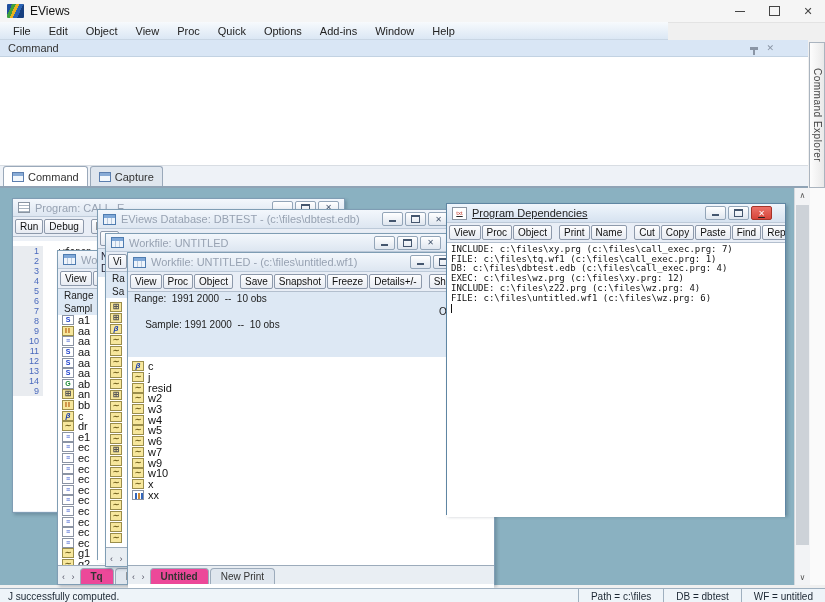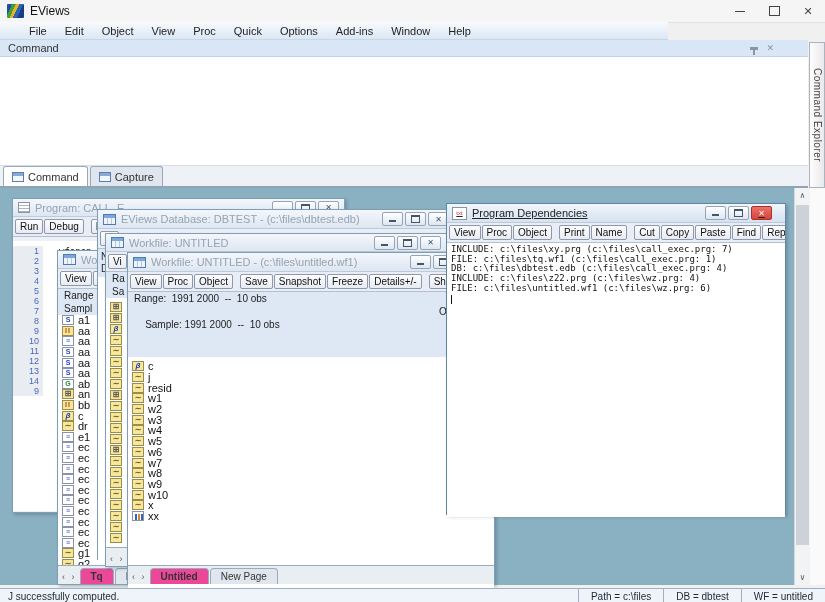--- a/index.html
+++ b/index.html
@@ -13,21 +13,21 @@
            background:linear-gradient(115deg,#1f4f9e 0 22%,#3fa03c 22% 38%,#e8b31e 38% 52%,#2a63b5 52% 70%,#173f7f 70% 100%);
            border-radius:1px;}
   #app-title{font-size:12px;color:#111;}
   .cap-btns{margin-left:auto;display:flex;}
   .cap-btn{width:34px;height:21px;display:flex;align-items:center;justify-content:center;color:#444;font-size:11px;}
   .cap-min::before{content:"";width:10px;border-bottom:1px solid #444;}
   .cap-max::before{content:"";width:9px;height:8px;border:1px solid #444;}
   .cap-close::before{content:"\2715";font-size:11px;}
   #menubar{position:absolute;left:0;top:22px;width:668px;height:18px;
            background:linear-gradient(#f7fafd,#dbe7f4);border-bottom:1px solid #c9d6e4;
-           display:flex;align-items:center;padding-left:20px;box-sizing:border-box;}
+           display:flex;align-items:center;padding-left:4px;box-sizing:border-box;}
   .menu-item{padding:0 9px;line-height:18px;color:#222;}
   
   #cmd-header{position:absolute;left:0;top:40px;width:808px;height:17px;background:#d9e6f5;
               border-bottom:1px solid #c2d2e2;display:flex;align-items:center;box-sizing:border-box;}
   #cmd-header .lbl{padding-left:8px;color:#333;}
   #cmd-header .hicons{margin-left:auto;display:flex;gap:8px;margin-right:34px;align-items:center;}
   .pin-icon{width:8px;height:3px;background:#8a95a5;position:relative;}
   .pin-icon::after{content:"";position:absolute;left:3px;top:3px;width:2px;height:5px;background:#8a95a5;}
   .xsmall{color:#8a95a5;font-size:9px;line-height:9px;}
   #cmd-body{position:absolute;left:0;top:57px;width:808px;height:109px;background:#fff;
@@ -628,24 +628,20 @@
       <div class="orow">
         <span class="oi series"></span>
         <span class="oname">j</span>
       </div>
 
       <div class="orow">
         <span class="oi series"></span>
         <span class="oname">resid</span>
       </div>
 
-      <div class="orow">
-        <span class="oi series"></span>
-        <span class="oname">w1</span>
-      </div>
 
       <div class="orow">
         <span class="oi series"></span>
         <span class="oname">w2</span>
       </div>
 
       <div class="orow">
         <span class="oi series"></span>
         <span class="oname">w3</span>
       </div>
@@ -663,24 +659,20 @@
       <div class="orow">
         <span class="oi series"></span>
         <span class="oname">w6</span>
       </div>
 
       <div class="orow">
         <span class="oi series"></span>
         <span class="oname">w7</span>
       </div>
 
-      <div class="orow">
-        <span class="oi series"></span>
-        <span class="oname">w8</span>
-      </div>
 
       <div class="orow">
         <span class="oi series"></span>
         <span class="oname">w9</span>
       </div>
 
       <div class="orow">
         <span class="oi series"></span>
         <span class="oname">w10</span>
       </div>
@@ -693,21 +685,21 @@
       <div class="orow">
         <span class="oi graph"></span>
         <span class="oname">xx</span>
       </div>
     </div>
   <div class="ptabs">
     <span class="parrows">‹ ›</span>
     <span style="display:flex;align-items:flex-end;">
 
     <div class="ptab active">Untitled</div>
-        <div class="ptab inactive">New Page</div>
+        <div class="ptab inactive">New Print</div>
       </span>
   </div>
 </div>
 
 <div class="win" id="win-deps">
   <div class="wtitle active">
     <span class="txt-icon">txt</span>
     <span>Program Dependencies</span>
     <div class="wbtns" style="margin-right:8px;">
       <div class="wbtn min"></div>
@@ -735,20 +727,21 @@
         <button class="tbtn">Find</button>
         <button class="tbtn">Replace</button>
       </div>
   </div>
   <div class="wclient" id="deps-client">
     <div>
 
     <div class="dep-line">INCLUDE: c:\files\xy.prg (c:\files\call_exec.prg: 7)</div>
         <div class="dep-line">FILE: c:\files\tq.wf1 (c:\files\call_exec.prg: 1)</div>
         <div class="dep-line">DB: c:\files\dbtest.edb (c:\files\call_exec.prg: 4)</div>
+        <div class="dep-line">EXEC: c:\files\wz.prg (c:\files\xy.prg: 12)</div>
         <div class="dep-line">INCLUDE: c:\files\z22.prg (c:\files\wz.prg: 4)</div>
         <div class="dep-line">FILE: c:\files\untitled.wf1 (c:\files\wz.prg: 6)</div>
       </div>
     <div id="dep-cursor"></div>
   </div>
 </div>
 
 <div id="statusbar">
   <span id="status-msg">J successfully computed.</span>
   <span class="status-seg">Path = c:\files</span>

